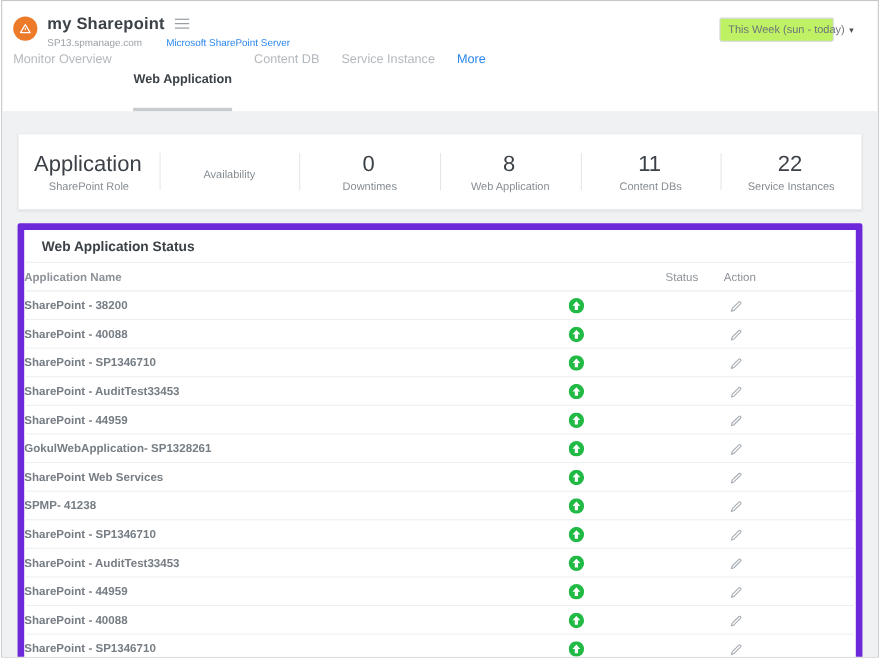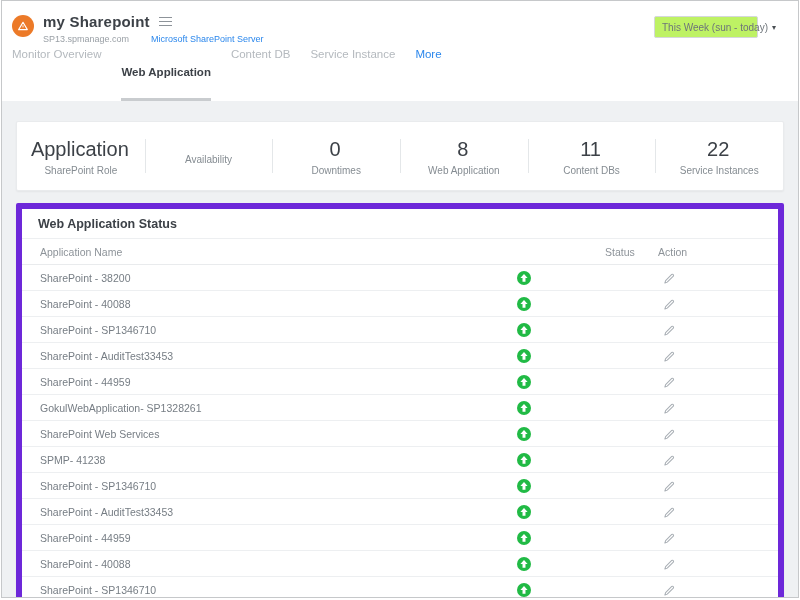--- a/index.html
+++ b/index.html
@@ -58,21 +58,21 @@
 
   .table-card {
     background:#fff; margin-top:12px; border:6px solid #6d28d9; border-radius:2px;
     box-shadow:0 1px 2px rgba(0,0,0,.05); padding-bottom:20px;
   }
   .card-title { font-size:12.5px; font-weight:bold; color:#3c4147; padding:8px 16px 7px; border-bottom:1px solid #edeff1; }
 
   .grid { display:grid; grid-template-columns:1fr 36px 63px 53px 120px; align-items:center; }
   .thead { height:26px; border-bottom:1px solid #e9ebed; font-size:10.5px; color:#8d9399; }
   .trow  { height:26px; border-bottom:1px solid #edeff1; font-size:10.5px; color:#767d84; }
-  .name-cell { padding-left:18px; white-space:nowrap; overflow:hidden; }
+  .name-cell { white-space:nowrap; overflow:hidden;font-weight:bold; }
   .icon-cell { display:flex; justify-content:center; }
   .action-cell { padding-left:4px; display:flex; }
   .status-up { width:14px; height:14px; display:block; }
   .pencil { cursor:pointer; display:block; }
 </style>
 </head>
 <body>
 
 <div class="screen">
 

